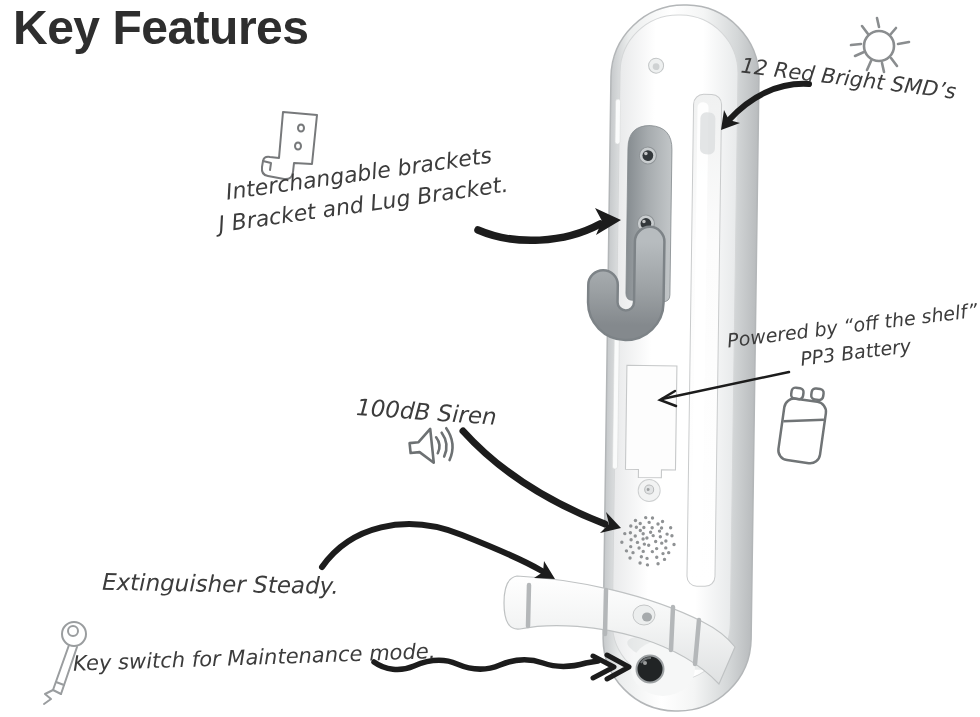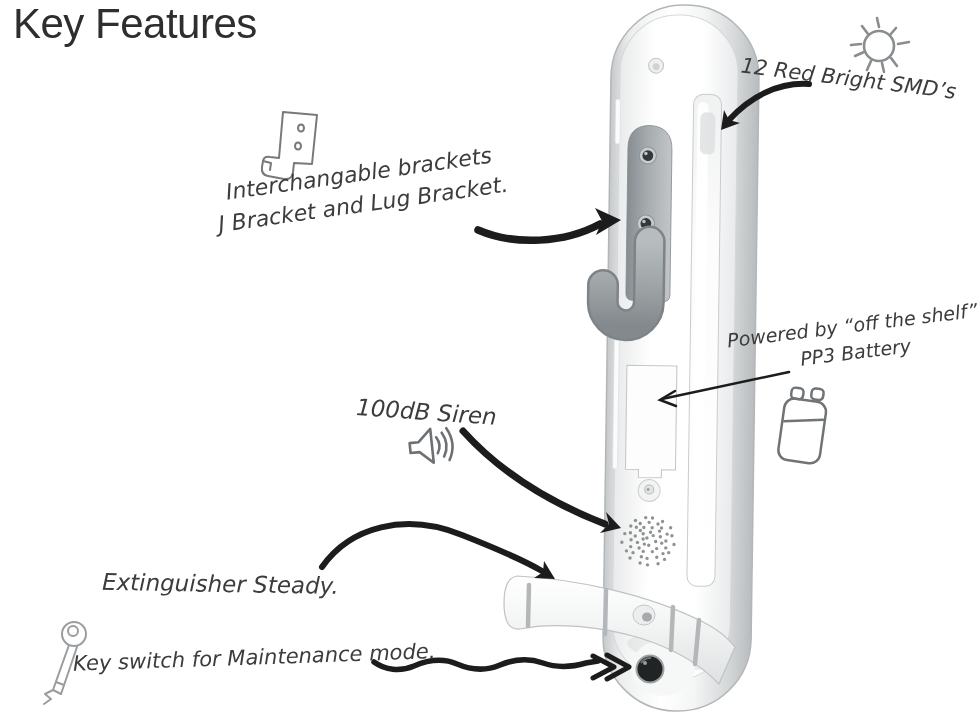--- a/index.html
+++ b/index.html
@@ -3,22 +3,22 @@
 <meta charset="utf-8">
 <style>
   html,body { margin:0; padding:0; background:#ffffff; }
   .canvas {
     position:relative; width:980px; height:717px; background:#ffffff;
     overflow:hidden; font-family:"DejaVu Sans", sans-serif;
   }
   .layer { position:absolute; left:0; top:0; width:980px; height:717px; }
   .title {
     position:absolute; left:13px; top:0; margin:0;
-    font-family:"Liberation Sans", sans-serif; font-weight:400;
-    font-size:42px; color:#2e2e2e; letter-spacing:-0.5px;
+    font-family:"Liberation Sans", sans-serif; font-weight:700;
+    font-size:48px; color:#2e2e2e; letter-spacing:-0.5px;
   }
   .hand {
     position:absolute; color:#3c3c3c; font-style:italic;
     line-height:1.42; font-family:"DejaVu Sans", sans-serif;
   }
   .hand .ln { display:block; }
   .center { text-align:center; }
   .ann-icon { position:absolute; }
 </style>
 </head>

